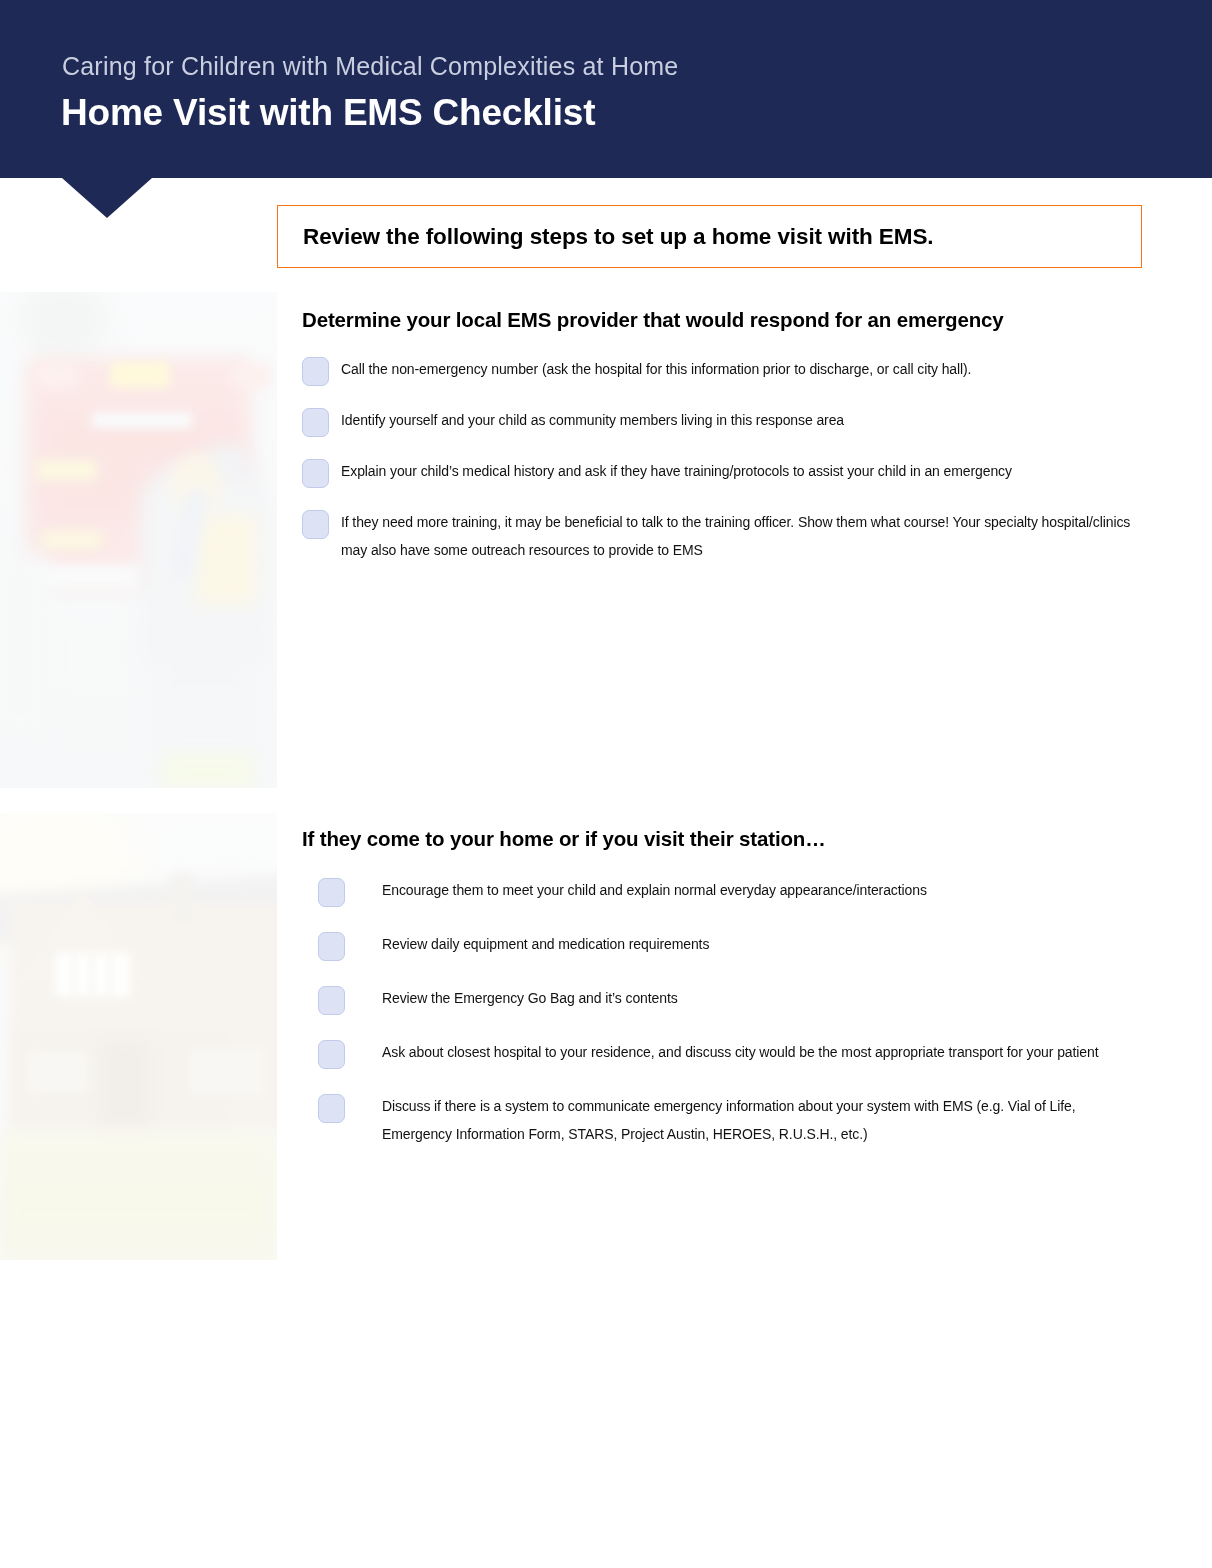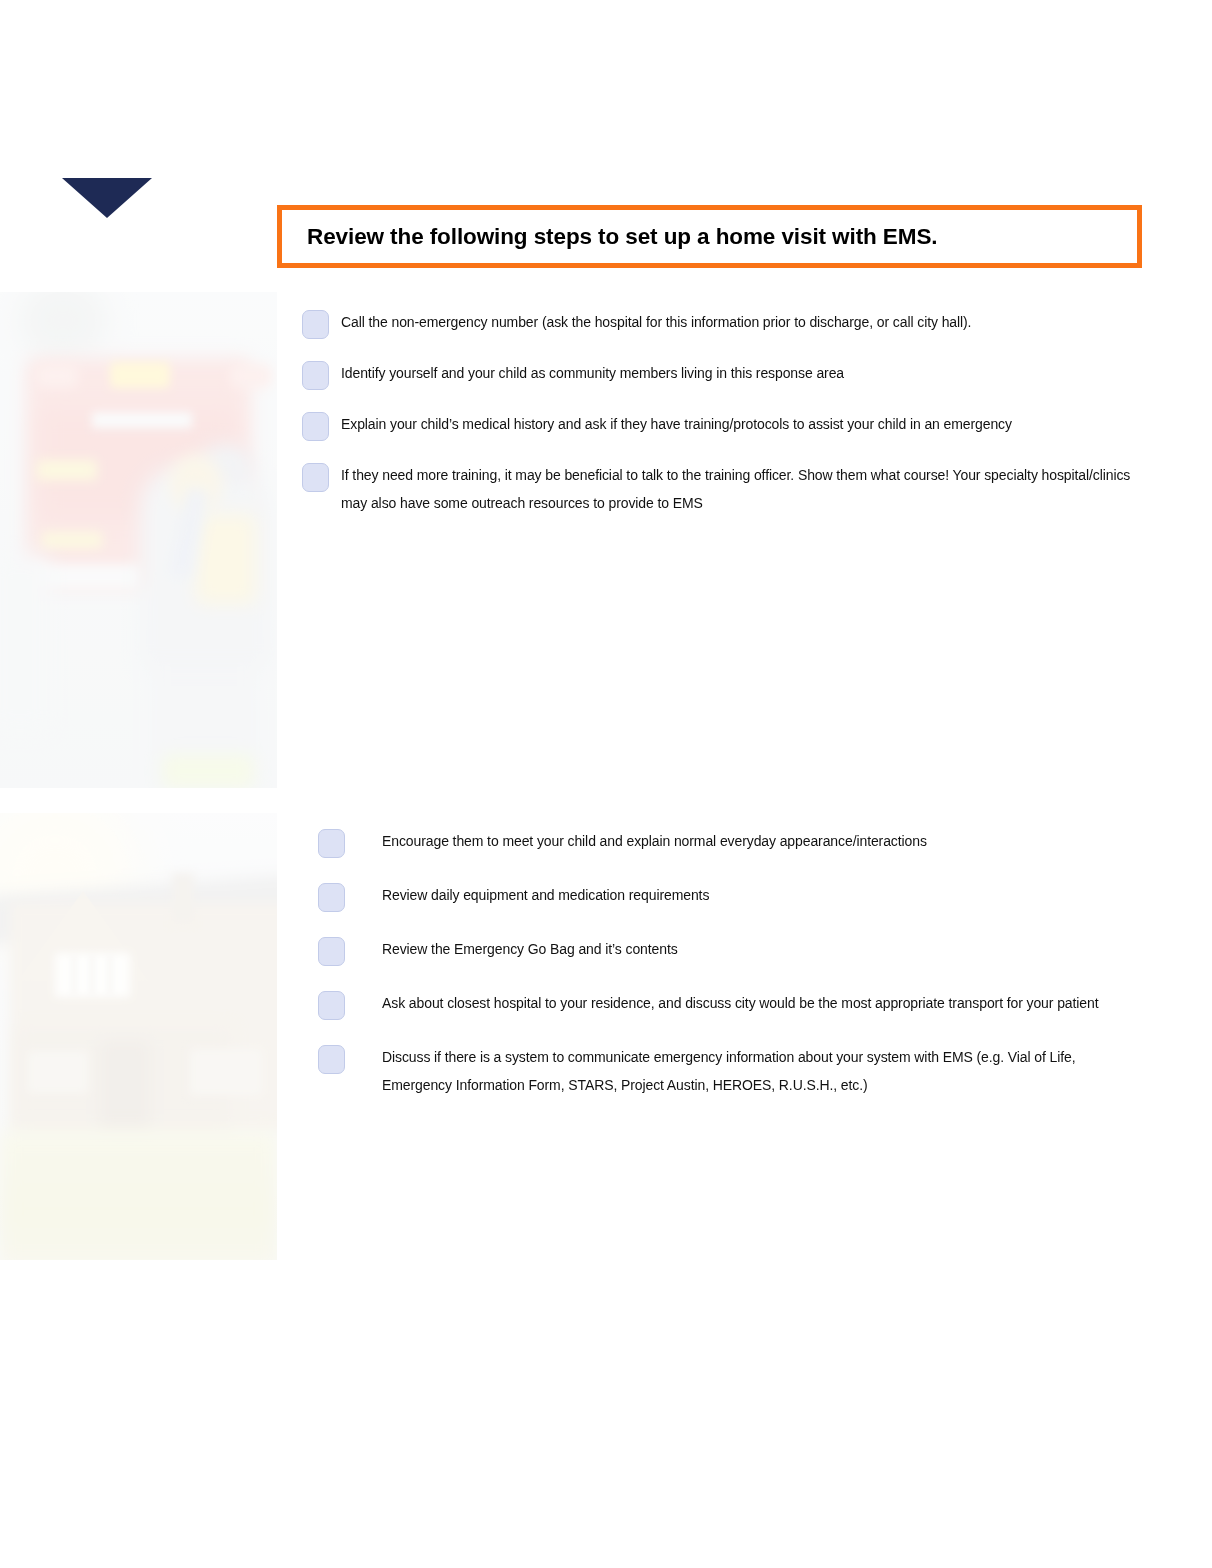--- a/index.html
+++ b/index.html
@@ -50,21 +50,21 @@
     border-left: 45px solid transparent;
     border-right: 45px solid transparent;
     border-top: 40px solid #1e2a55;
   }
 
   
   .intro-box {
     position: absolute;
     left: 277px; top: 205px;
     width: 865px; height: 63px;
-    border: 5px solid #f97316;
+    border: 1px solid #f97316;
     background: #ffffff;
     display: flex;
     align-items: center;
   }
   .intro-text {
     padding-left: 25px;
     font-size: 22.5px;
     font-weight: bold;
     color: #000000;
     letter-spacing: -0.1px;
@@ -160,20 +160,24 @@
   .section-2 .check-item { margin-bottom: 23px; padding-left: 16px; }
 
   
   .footer { position: absolute; left: 0; top: 1360px; width: 1212px; height: 208px; }
 </style>
 </head>
 <body>
 
 <div class="page">
 
+  <div class="header">
+    <div class="header-eyebrow">Caring for Children with Medical Complexities at Home</div>
+    <div class="header-title">Home Visit with EMS Checklist</div>
+  </div>
   <div class="header-notch"></div>
 
   <div class="intro-box">
     <div class="intro-text">Review the following steps to set up a home visit with EMS.</div>
   </div>
 
   <div class="photo photo-ambulance">
     <div class="amb-sky"></div>
     <div class="amb-tree"></div>
     <div class="amb-truck"></div>
@@ -209,40 +213,42 @@
     <div class="hs-winbar3"></div>
     <div class="hs-porch"></div>
     <div class="hs-door"></div>
     <div class="hs-win2"></div>
     <div class="hs-win3"></div>
     <div class="hs-lawn"></div>
     <div class="hs-veil"></div>
   </div>
 
   <div class="section section-1">
+    <div class="section-heading">Determine your local EMS provider that would respond for an emergency</div>
 
     <div class="check-item">
       <div class="checkbox"></div>
       <div class="check-text">Call the non-emergency number (ask the hospital for this information prior to discharge, or call city hall).</div>
     </div>
     <div class="check-item">
       <div class="checkbox"></div>
       <div class="check-text">Identify yourself and your child as community members living in this response area</div>
     </div>
     <div class="check-item">
       <div class="checkbox"></div>
       <div class="check-text">Explain your child’s medical history and ask if they have training/protocols to assist your child in an emergency</div>
     </div>
     <div class="check-item">
       <div class="checkbox"></div>
       <div class="check-text">If they need more training, it may be beneficial to talk to the training officer. Show them what course! Your specialty hospital/clinics may also have some outreach resources to provide to EMS</div>
     </div>
   </div>
 
   <div class="section section-2">
+    <div class="section-heading">If they come to your home or if you visit their station…</div>
 
     <div class="check-item">
       <div class="checkbox"></div>
       <div class="check-text">Encourage them to meet your child and explain normal everyday appearance/interactions</div>
     </div>
     <div class="check-item">
       <div class="checkbox"></div>
       <div class="check-text">Review daily equipment and medication requirements</div>
     </div>
     <div class="check-item">

